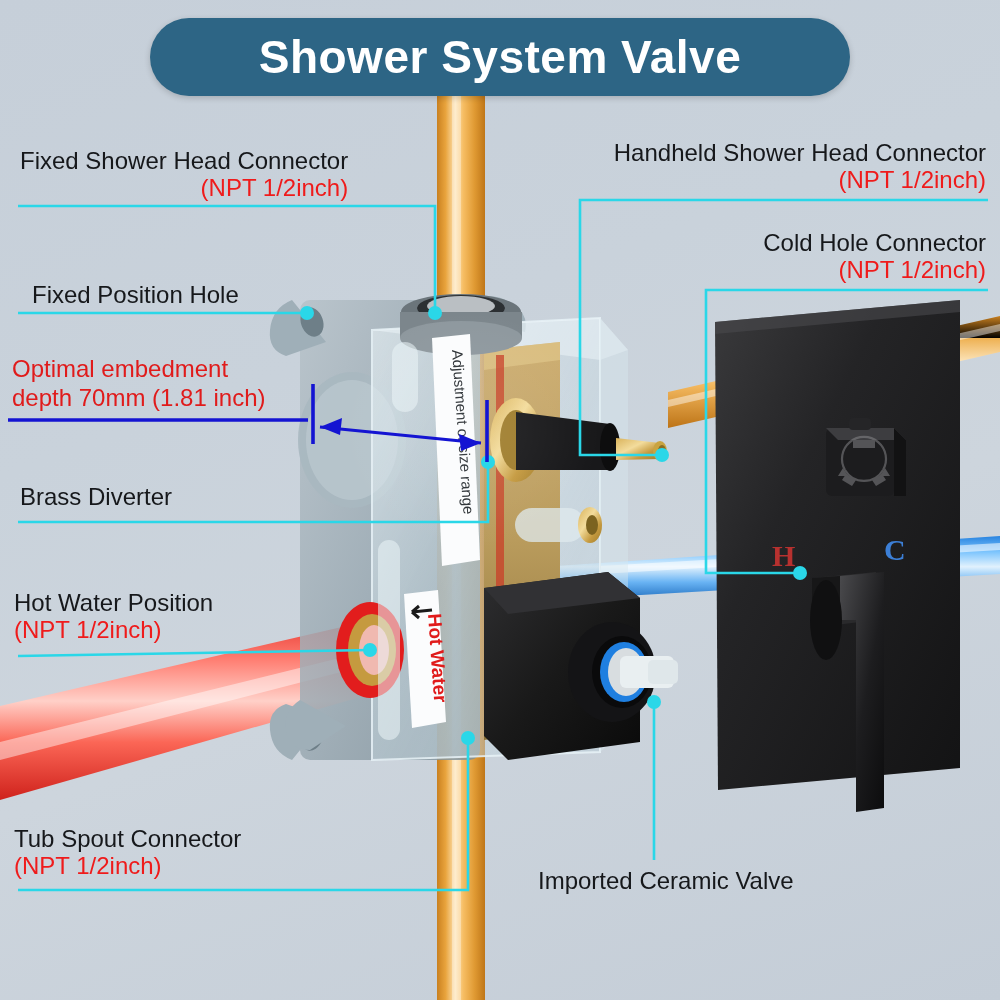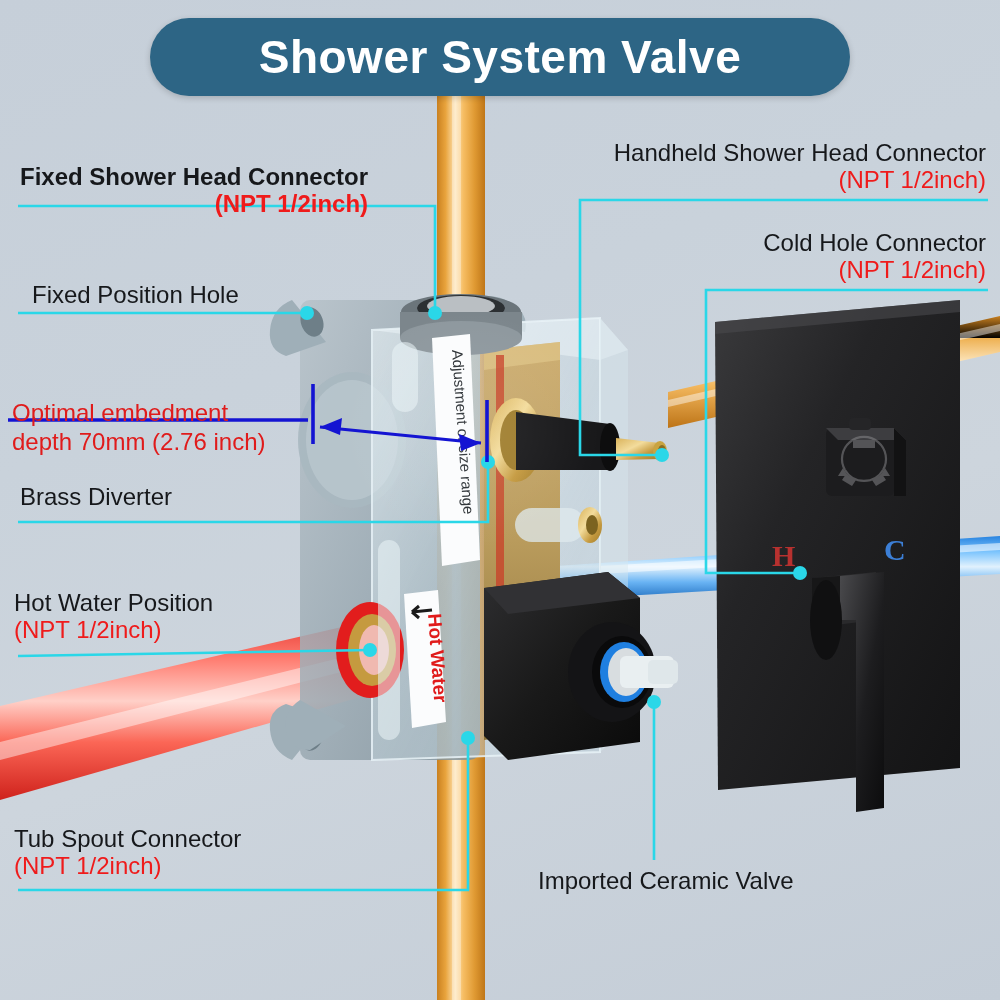--- a/index.html
+++ b/index.html
@@ -299,32 +299,32 @@
   <g fill="#1414d2">
     <path d="M320 427 l22 -9 l-2 17 z"></path>
     <path d="M481 443 l-22 -9 l2 17 z"></path>
   </g>
 </svg>
 
 <div class="title-pill">
   <span>Shower System Valve</span>
 </div>
 
-<div class="lbl" style="left:20px; top:164px;font-weight:bold;">
+<div class="lbl" style="left:20px; top:148px;">
   <span class="t1">Fixed Shower Head Connector</span>
   <span class="t2 r">(NPT 1/2inch)</span>
 </div>
 
 <div class="lbl" style="left:32px; top:282px;">
   <span class="t1">Fixed Position Hole</span>
 </div>
 
-<div class="lbl-red" style="left:12px; top:355px;margin-top:44px;">
+<div class="lbl-red" style="left:12px; top:355px;">
   <span>Optimal embedment</span>
-  <span>depth 70mm  (2.76 inch)</span>
+  <span>depth 70mm  (1.81 inch)</span>
 </div>
 
 <div class="lbl" style="left:20px; top:484px;">
   <span class="t1">Brass Diverter</span>
 </div>
 
 <div class="lbl" style="left:14px; top:590px;">
   <span class="t1">Hot Water Position</span>
   <span class="t2">(NPT 1/2inch)</span>
 </div>

